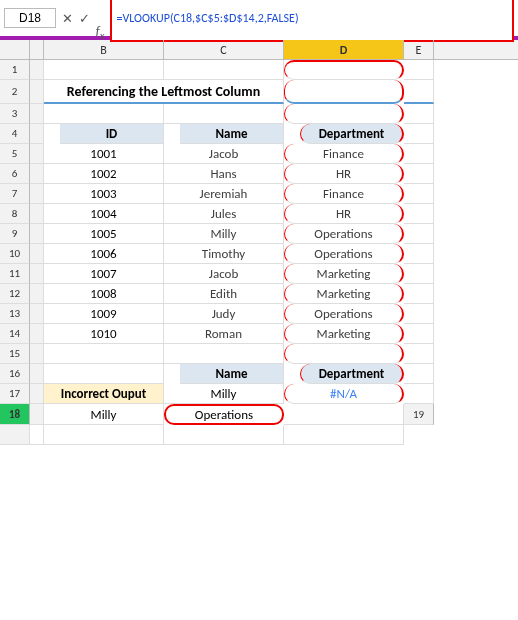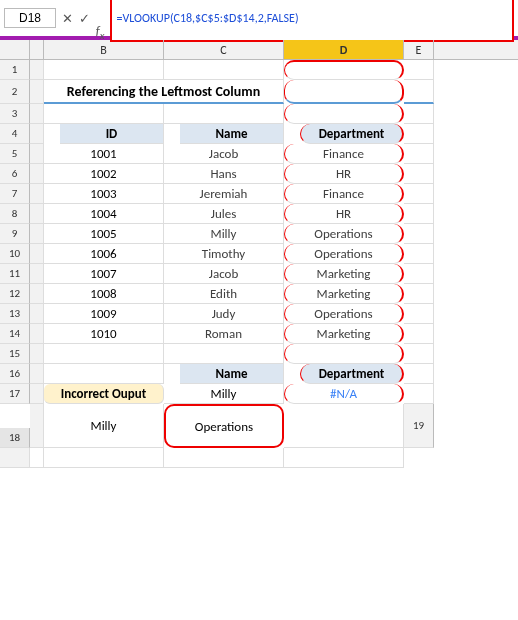--- a/index.html
+++ b/index.html
@@ -83,23 +83,22 @@
       border-right: 1px solid #bbb;
       border-bottom: 1px solid #ddd;
       display: flex;
       align-items: center;
       justify-content: center;
       font-size: 11px;
       color: #333;
       min-height: 20px;
     }
     .row-num.active {
-      background: #e5e5e5;
-      font-weight: normal;
-      margin-top: 24px;
+      background: #22c55e;
+      font-weight: bold;
     }
 
     .cell {
       border-right: 1px solid #ddd;
       border-bottom: 1px solid #ddd;
       display: flex;
       align-items: center;
       justify-content: center;
       padding: 1px 3px;
       min-height: 20px;
@@ -113,21 +112,20 @@
     }
     .cell.col-header-cell {
       background: #dce6f1;
       font-weight: bold;
       margin-left: 16px;
     }
     .cell.yellow-label {
       background: #fff2cc;
       font-weight: bold;
       justify-content: center;
-      border-radius: 6px;
     }
 
     
     .blue { color: #404040; }
     .red-text { color: #3b82f6; }
 
     
     .spacer-col {
       border-right: 1px solid #ddd;
       border-bottom: 1px solid #ddd;

